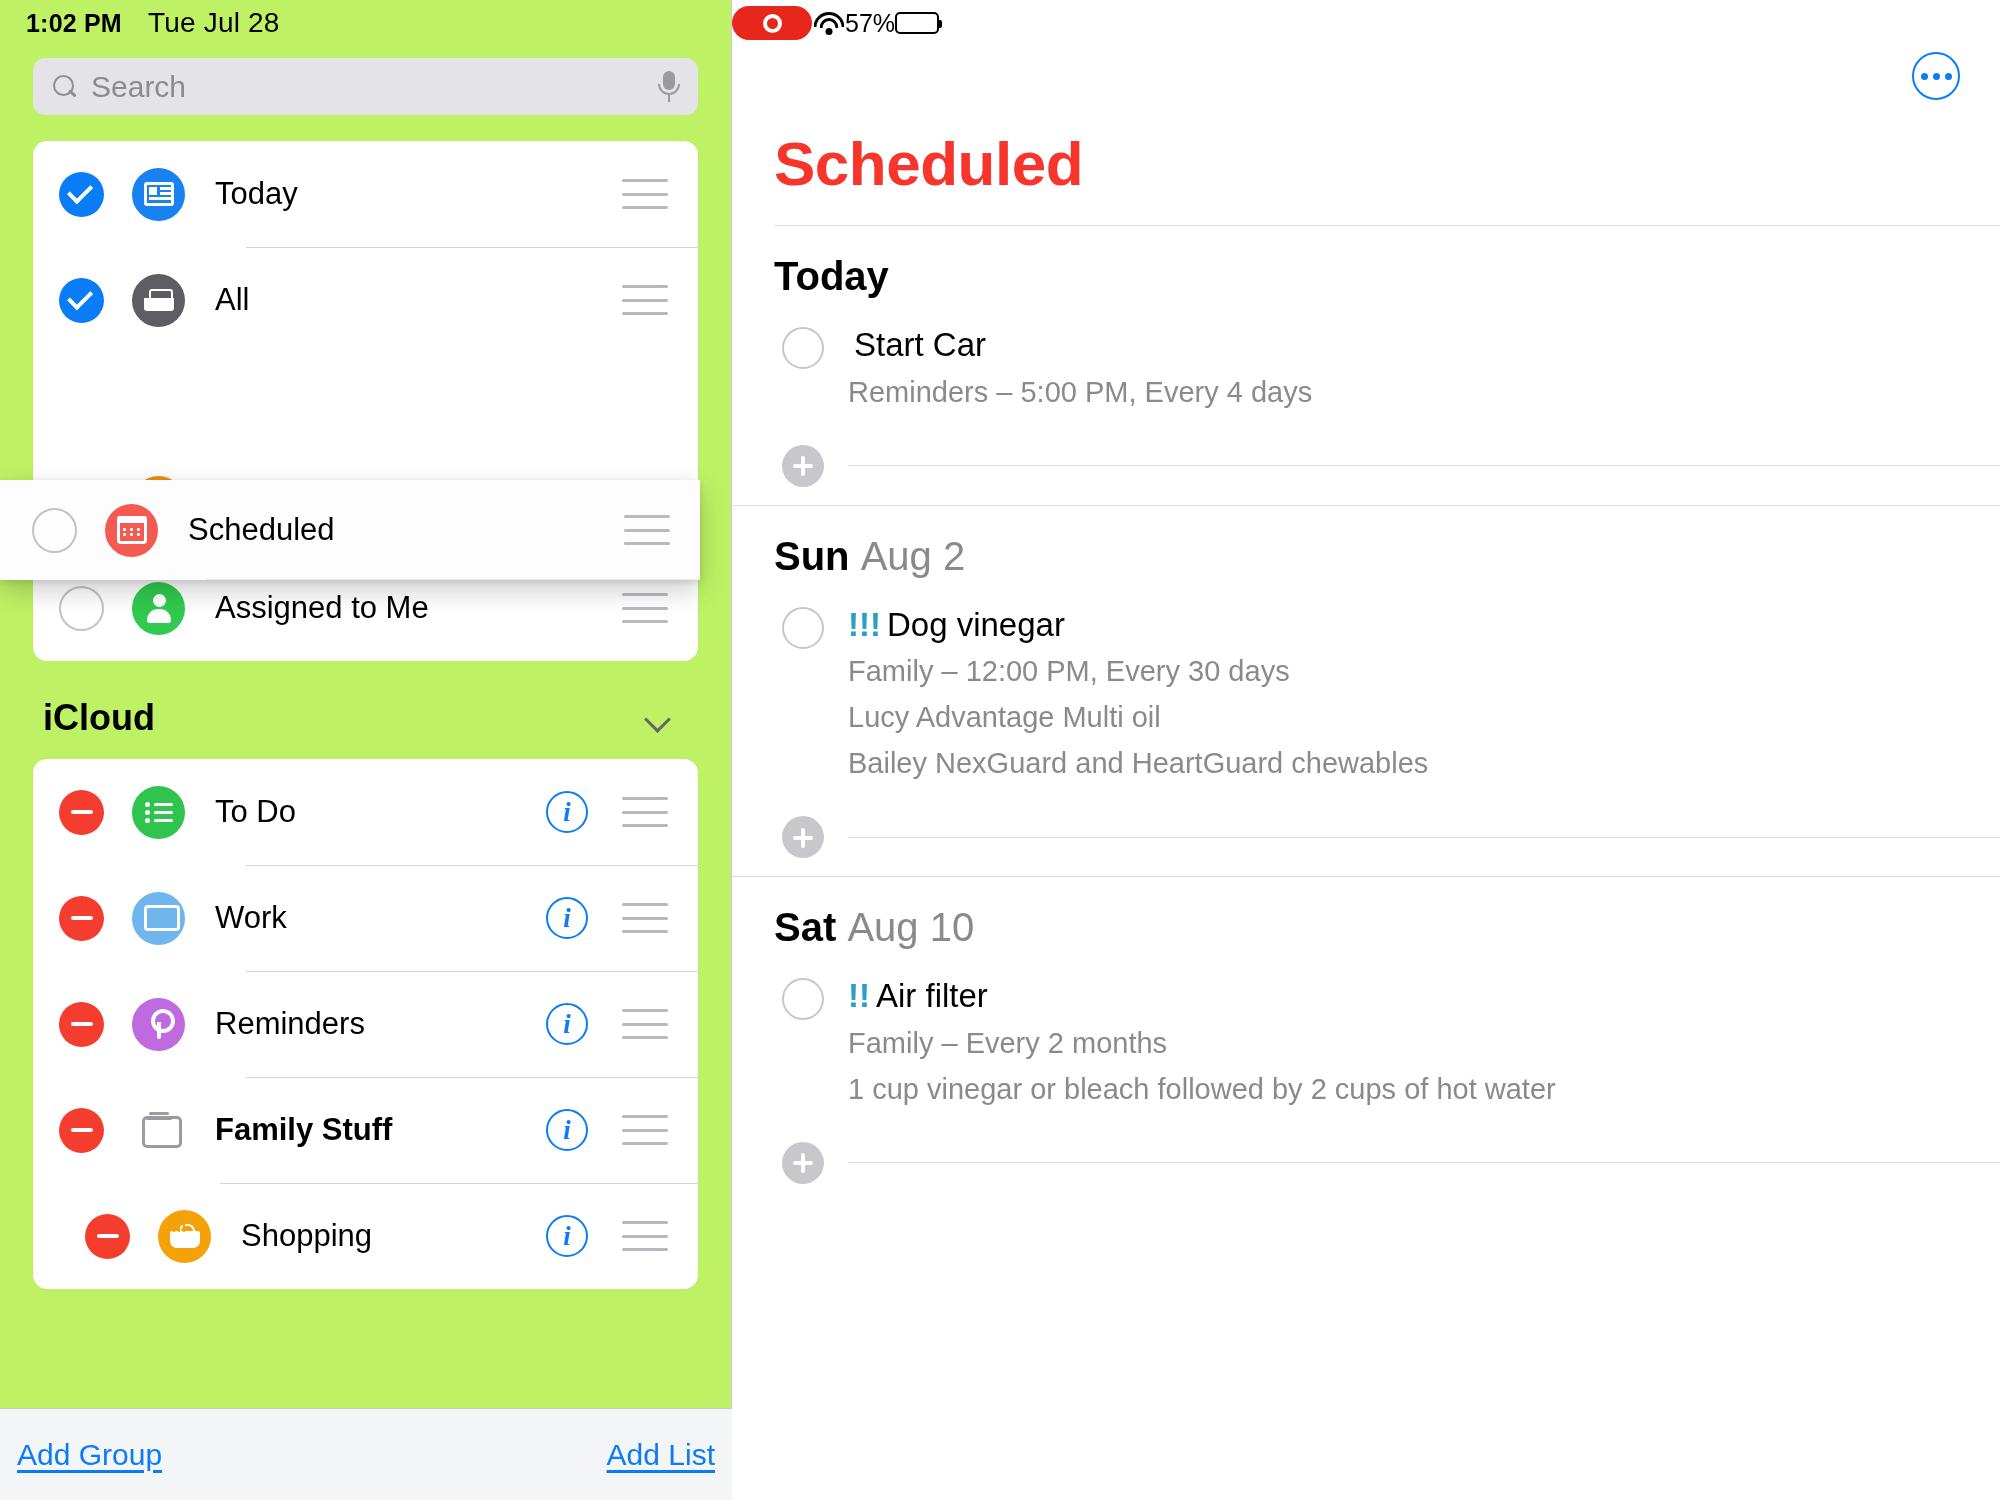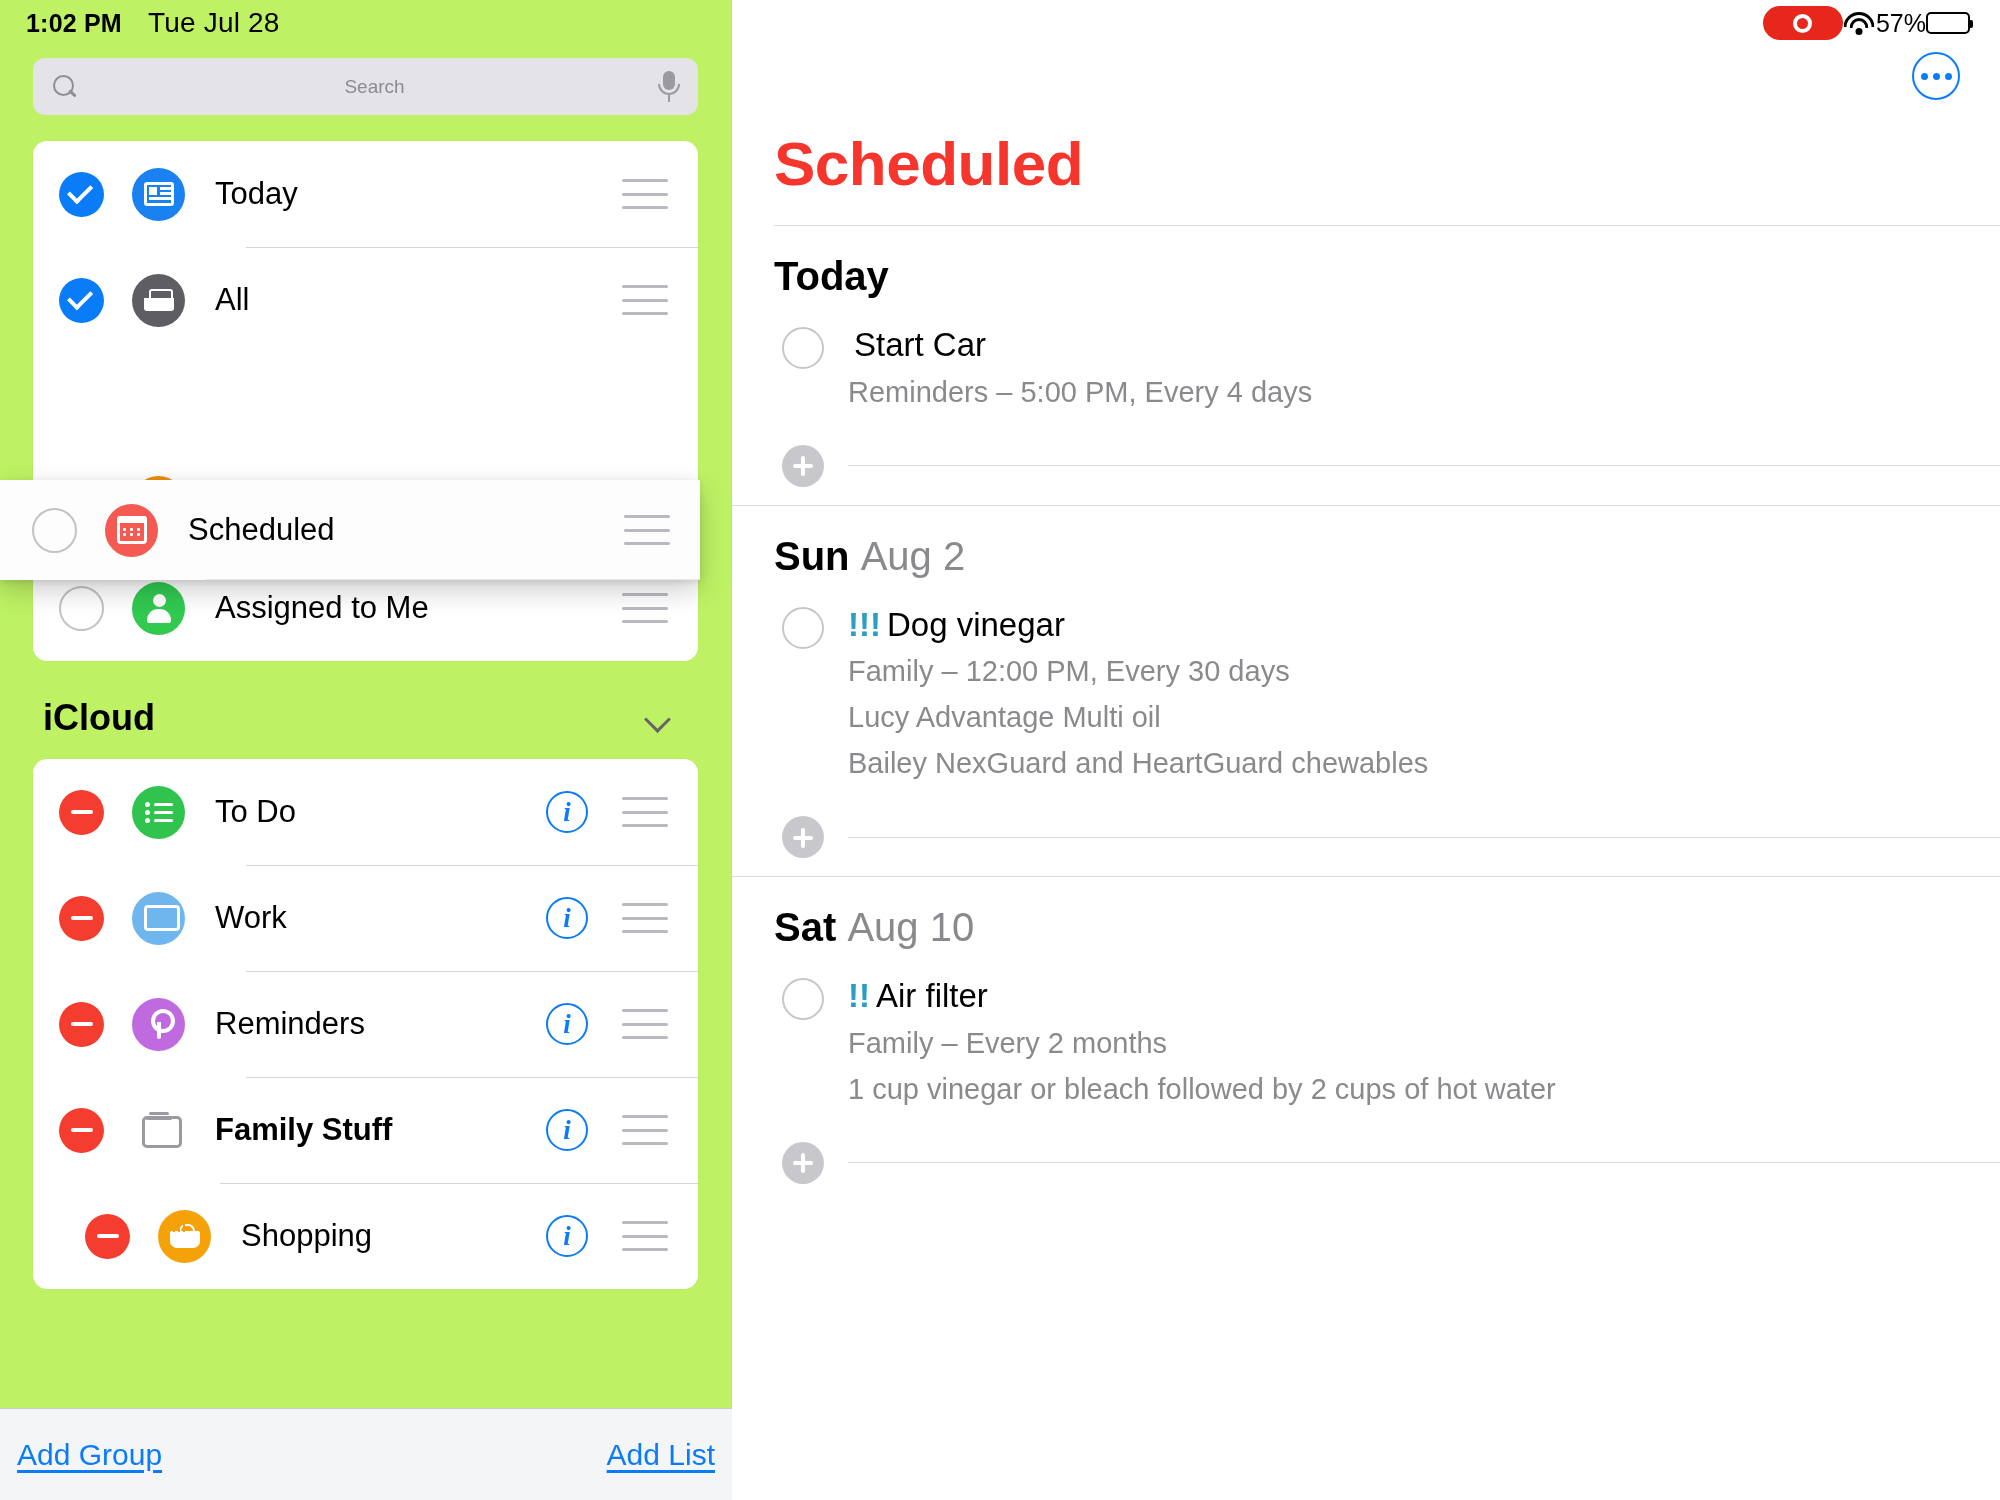--- a/index.html
+++ b/index.html
@@ -37,21 +37,21 @@
   }
   .search-field .magnifier { width: 26px; height: 26px; position: relative; flex: 0 0 26px; margin-right: 14px; }
   .search-field .magnifier::before {
     content:''; position:absolute; left:2px; top:1px; width:17px; height:17px;
     border: 2.6px solid #8e8e93; border-radius: 50%;
   }
   .search-field .magnifier::after {
     content:''; position:absolute; left:17px; top:18px; width:9px; height:2.6px;
     background:#8e8e93; transform: rotate(42deg); border-radius:2px;
   }
-  .search-field .ph { font-size: 19px; color: #8b8b90; flex: 1; text-align: center; }
+  .search-field .ph { font-size: 30px; color: #8b8b90; flex: 1; }
   .mic { width: 22px; height: 36px; position: relative; flex:0 0 22px; }
   .mic .cap { position:absolute; left:5px; top:2px; width:12px; height:19px; background:#9a9aa0; border-radius:6px; }
   .mic .arc { position:absolute; left:0px; top:15px; width:22px; height:11px; border:2.4px solid #9a9aa0; border-top:none; border-radius:0 0 11px 11px; }
   .mic .stem { position:absolute; left:10px; top:26px; width:2.4px; height:7px; background:#9a9aa0; }
 
   
   .card {
     margin: 0 33px; background:#fff; border-radius: 14px; overflow: hidden;
     box-shadow: 0 0 0 0.5px rgba(0,0,0,0.04);
   }
@@ -171,21 +171,21 @@
     position:absolute; left:0; bottom:0; width:732px; height: 92px;
     background:#f4f5f7; border-top: 1px solid #c9c9cf;
     display:flex; align-items:center; justify-content:space-between; padding: 0 17px;
   }
   .sb-bottom a { font-size: 30px; color:#0a7cf7; text-decoration: underline; text-underline-offset: 5px; }
 
   .sidebar-scroll { position:relative; height: 1180px; overflow:hidden; }
 
   
   .detail { flex:1; position:relative; background:#fff; height:1500px; }
-  .d-status { height: 46px; display:flex; align-items:center; justify-content:flex-end; padding-right: 30px; }
+  .d-status { height: 46px; display:flex; align-items:center; padding-right: 30px; }
   .rec-pill { width: 80px; height: 34px; border-radius:17px; background:#e8271c; display:flex; align-items:center; justify-content:center; }
   .rec-pill .o { width: 19px; height: 19px; border-radius:50%; border: 4px solid #fff; }
   .wifi { width: 33px; height: 24px; position: relative; }
   .wifi i { position:absolute; left:50%; border: 3.4px solid #000; border-bottom:none; border-radius: 50% 50% 0 0 / 100% 100% 0 0; transform: translateX(-50%); }
   .wifi i:nth-child(1){ width:31px; height:15px; top:1px; }
   .wifi i:nth-child(2){ width:19px; height:10px; top:7px; }
   .wifi .dot { position:absolute; left:50%; transform:translateX(-50%); bottom:0; width:7px; height:7px; border-radius:50%; background:#000; border:none; }
   .batt-txt { font-size: 25px; font-weight: 500; color:#000; }
   .batt { width: 44px; height: 22px; border: 2.4px solid #000; border-radius: 5px; position:relative; padding: 2.5px; }
   .batt .fill { height: 100%; background:#000; border-radius: 2px; }

